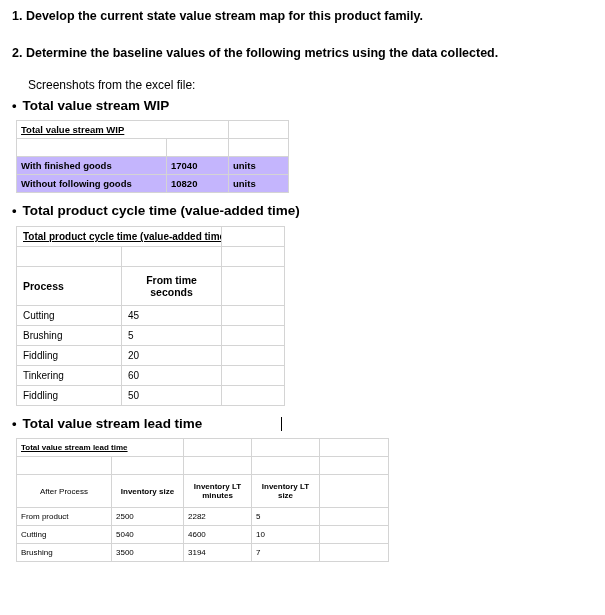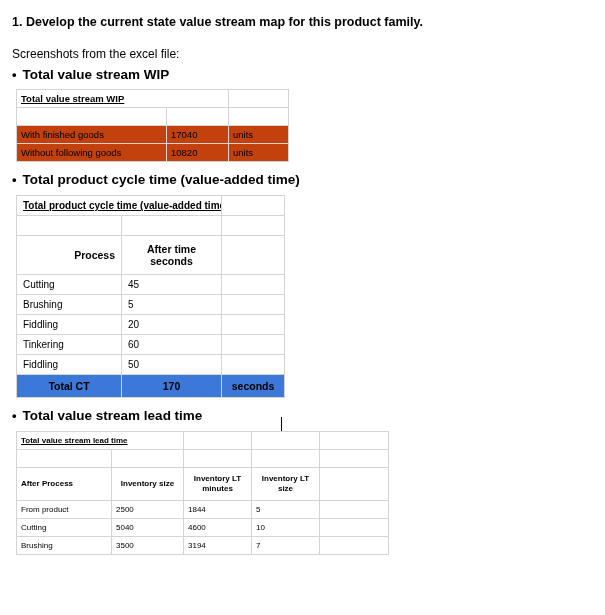--- a/index.html
+++ b/index.html
@@ -15,31 +15,31 @@
     position: relative;
     overflow: hidden;
   }
   .page {
     padding: 8px 10px 0 12px;
     box-sizing: border-box;
   }
   .q-heading {
     font-size: 12.5px;
     font-weight: bold;
-    margin: 6px 0 0 0;
+    margin: 0 0 0 0;
     line-height: 1.35;
   }
   .para {
     font-size: 12px;
     margin: 14px 0 0 0;
     line-height: 1.35;
   }
   .para-small {
     font-size: 12px;
-    margin: 16px 0 0 0;
+    margin: 16px 0 0 16px;
   }
   .bullet-heading {
     font-size: 13.5px;
     font-weight: bold;
     margin: 5px 0 0 0;
     line-height: 1.3;
     display: flex;
     align-items: baseline;
     gap: 6px;
   }
@@ -67,42 +67,42 @@
     font-size: 9.5px;
     text-decoration: underline;
     border: 1px solid #d4d4d4;
   }
   .blank-row td { height: 13px; }
 
   
   .wip-wrap { margin-top: 6px; margin-left: 4px; }
   table.wip { width: 272px; }
   .wip .purple {
-    background: #c2410c;
-    font-weight: normal;
+    background: #c4b5fd;
+    font-weight: bold;
     color: #000;
   }
   .center { text-align: left; }
 
   
   .ct-wrap { margin-top: 6px; margin-left: 4px; }
   table.ct { width: 268px; }
   table.ct td { font-size: 10px; padding: 3px 6px; }
   .ct .hdr {
     font-weight: bold;
     font-size: 10.5px;
     text-align: center;
     vertical-align: middle;
     height: 32px;
     line-height: 1.15;
   }
   .ct .hdr-left {
     font-weight: bold;
     font-size: 10.5px;
-    text-align: right;
+    text-align: left;
     vertical-align: middle;
   }
   .ct .totalrow {
     background: #3c78d8;
     font-weight: bold;
     text-align: center;
     font-size: 10.5px;
     height: 16px;
   }
   .ct-title-cell { height: 16px; }
@@ -113,40 +113,41 @@
   table.lt td { font-size: 8px; padding: 2px 4px; }
   .lt .hdr {
     font-weight: bold;
     font-size: 8px;
     text-align: center;
     vertical-align: middle;
     height: 28px;
     line-height: 1.2;
   }
   .lt .hdr-left {
-    font-weight: bold;
+    font-weight: normal;
     font-size: 8px;
-    text-align: left;
+    text-align: center;
     vertical-align: middle;
   }
   .caret {
     position: absolute;
     width: 1px;
     height: 14px;
     background: #000;
   }
 </style>
 </head>
 <body>
 
 <div class="page">
 
   <div class="q-heading">1. Develop the current state value stream map for this product family.</div>
 
 
+  <div class="q-heading" style="margin-top:20px">2. Determine the baseline values of the following metrics using the data collected.</div>
 
   <div class="para-small">Screenshots from the excel file:</div>
 
   <div class="bullet-heading">
     <span class="bullet-dot">•</span>
     <span>Total value stream WIP</span>
   </div>
 
   <div class="wip-wrap">
     <table class="sheet wip">
@@ -197,21 +198,21 @@
           <td></td>
         </tr>
         <tr class="blank-row">
           <td></td>
           <td></td>
           <td></td>
         </tr>
         <tr>
           <td class="hdr-left">Process</td>
           <td class="hdr">
-            <span>After time</span><br>
+            <span>From time</span><br>
             <span>seconds</span>
           </td>
           <td></td>
         </tr>
         <tr>
           <td>Cutting</td>
           <td class="center">45</td>
           <td></td>
         </tr>
         <tr>
@@ -226,25 +227,20 @@
         </tr>
         <tr>
           <td>Tinkering</td>
           <td class="center">60</td>
           <td></td>
         </tr>
         <tr>
           <td>Fiddling</td>
           <td class="center">50</td>
           <td></td>
-        </tr>
-        <tr>
-          <td class="totalrow">Total CT</td>
-          <td class="totalrow">170</td>
-          <td class="totalrow">seconds</td>
         </tr>
       </tbody>
     </table>
   </div>
 
   <div class="caret" style="left:281px; top:417px;"></div>
 
   <div class="bullet-heading" style="margin-top:9px">
     <span class="bullet-dot">•</span>
     <span>Total value stream lead time</span>
@@ -282,21 +278,21 @@
           </td>
           <td class="hdr">
             <span>Inventory LT</span><br>
             <span>size</span>
           </td>
           <td></td>
         </tr>
         <tr>
           <td>From product</td>
           <td class="center">2500</td>
-          <td class="center">1844</td>
+          <td class="center">2282</td>
           <td class="center">5</td>
           <td></td>
         </tr>
         <tr>
           <td>Cutting</td>
           <td class="center">5040</td>
           <td class="center">4600</td>
           <td class="center">10</td>
           <td></td>
         </tr>

